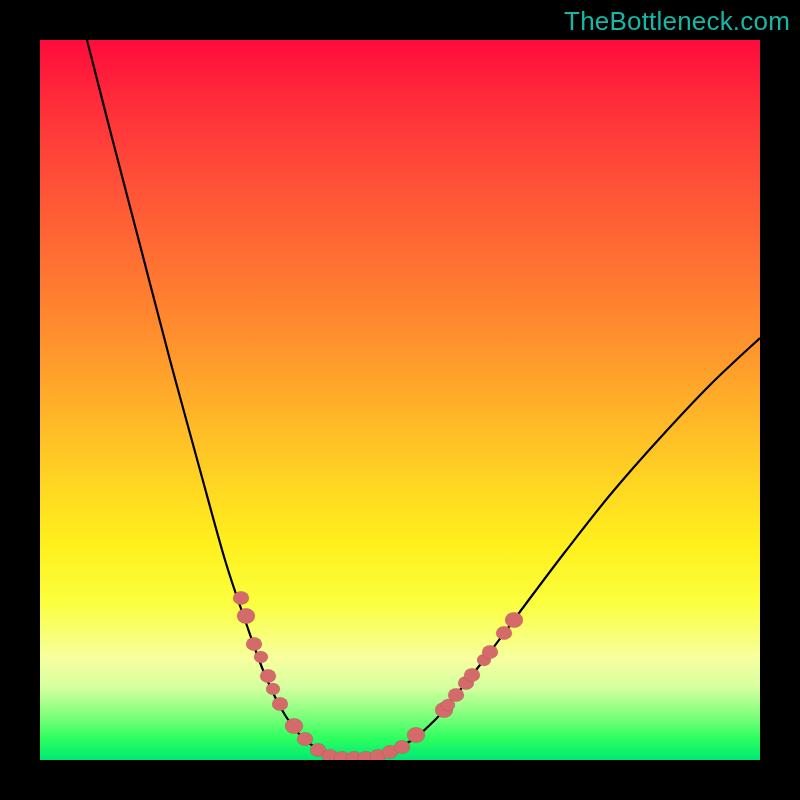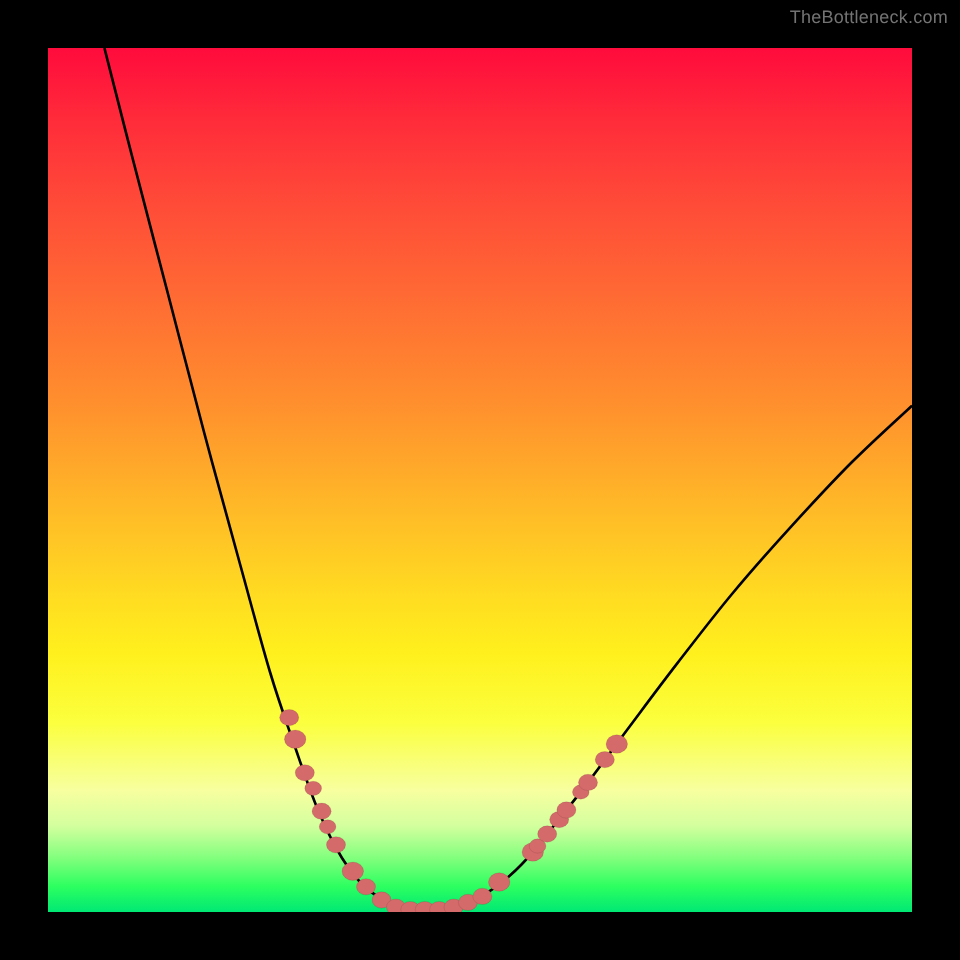--- a/index.html
+++ b/index.html
@@ -41,22 +41,22 @@
       #d4ff9e 90%,
       #7cff7b 94%,
       #2dff60 97%,
       #00e874 100%
     );
   }
   .watermark {
     position: absolute;
     top: 6px;
     right: 10px;
-    color: #737373;
-    font-size: 15px;
+    color: #14b8a6;
+    font-size: 26px;
     font-weight: 500;
     letter-spacing: 0.2px;
   }
   svg.overlay {
     position: absolute;
     left: 0;
     top: 0;
     width: 720px;
     height: 720px;
   }

